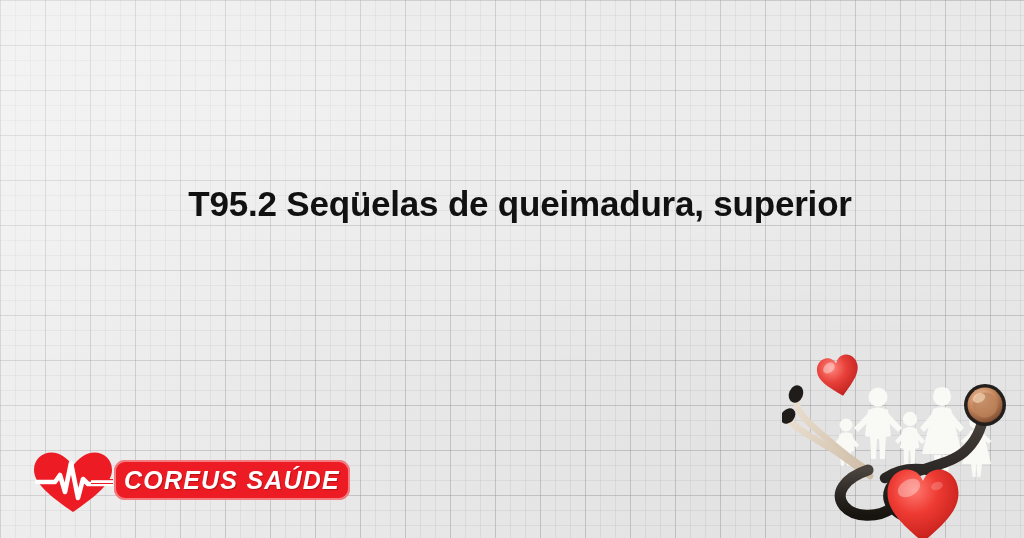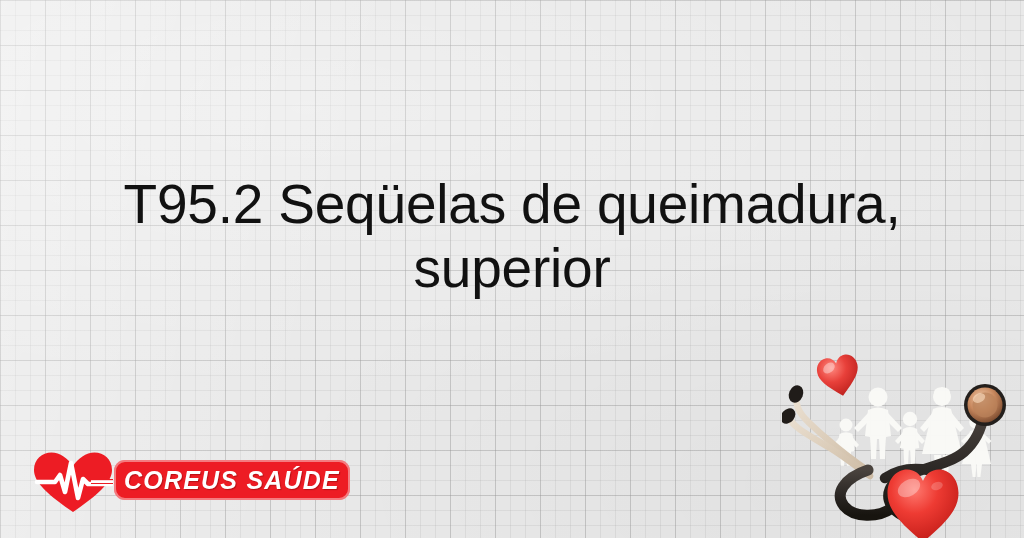--- a/index.html
+++ b/index.html
@@ -45,28 +45,28 @@
     background:
       linear-gradient(105deg, rgba(255,255,255,0.35) 0%, rgba(255,255,255,0) 35%),
       radial-gradient(120% 90% at 30% 20%, rgba(255,255,255,0.30) 0%, rgba(255,255,255,0) 60%),
       radial-gradient(90% 80% at 85% 90%, rgba(0,0,0,0.035) 0%, rgba(0,0,0,0) 65%);
     pointer-events: none;
   }
 
   
   .title-block {
     position: absolute;
-    left: 60px;
+    left: 68px;
     top: 172px;
     width: 904px;
     text-align: center;
     color: #111111;
     font-family: "Liberation Sans", sans-serif;
-    font-weight: normal;
-    font-size: 55px;
+    font-weight: bold;
+    font-size: 35px;
     line-height: 64px;
     letter-spacing: -0.2px;
     white-space: pre-line;
   }
 
   
   .brand-logo {
     position: absolute;
     left: 30px;
     top: 448px;

